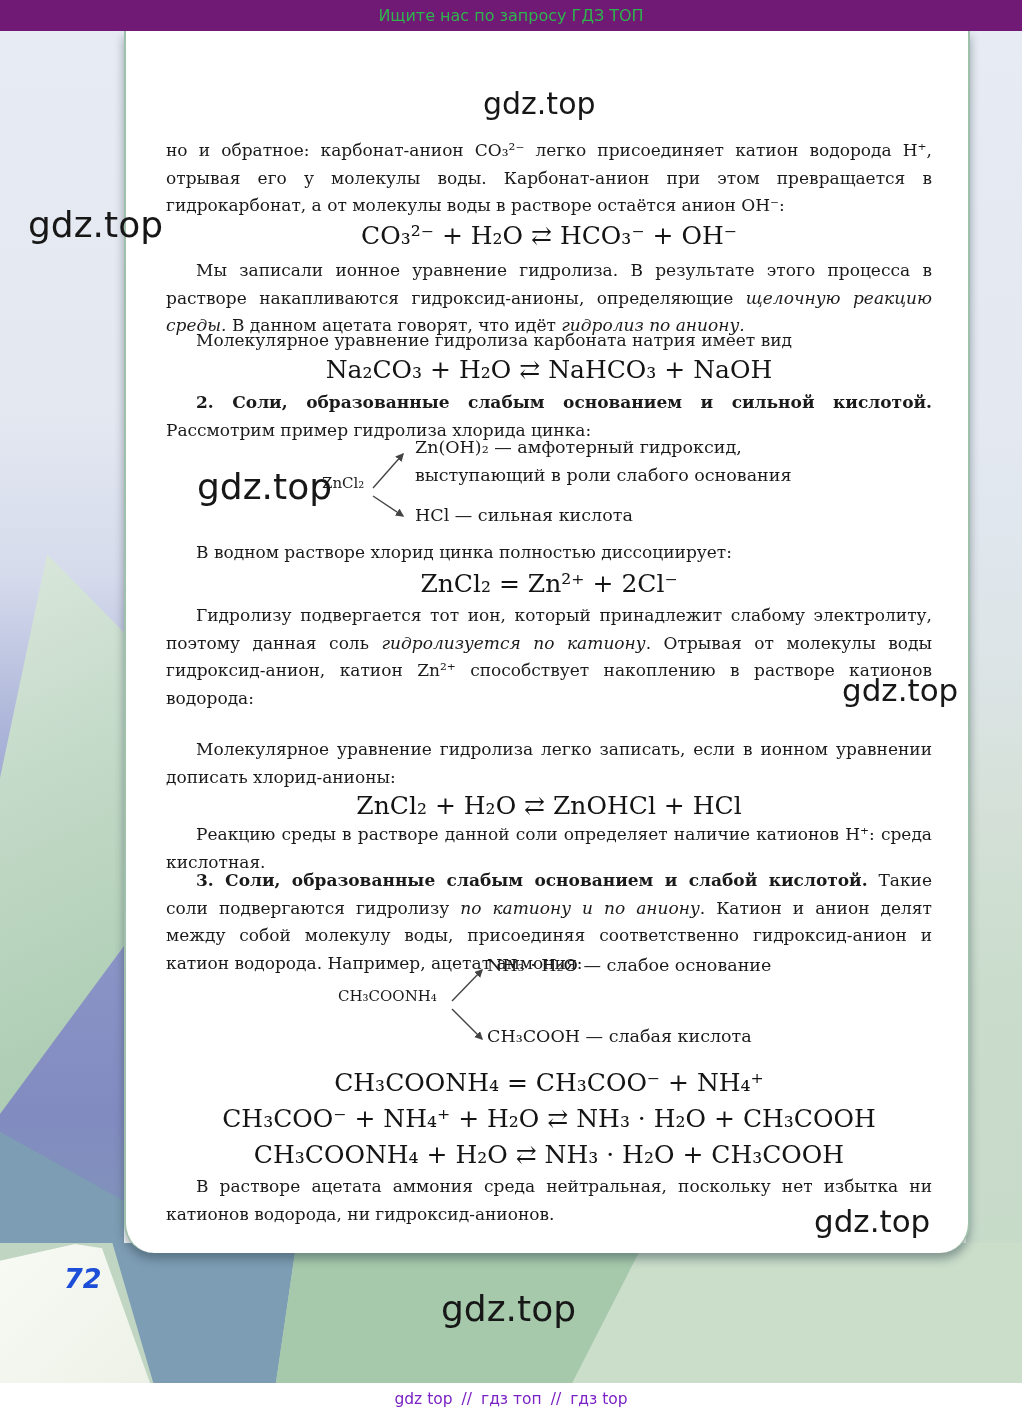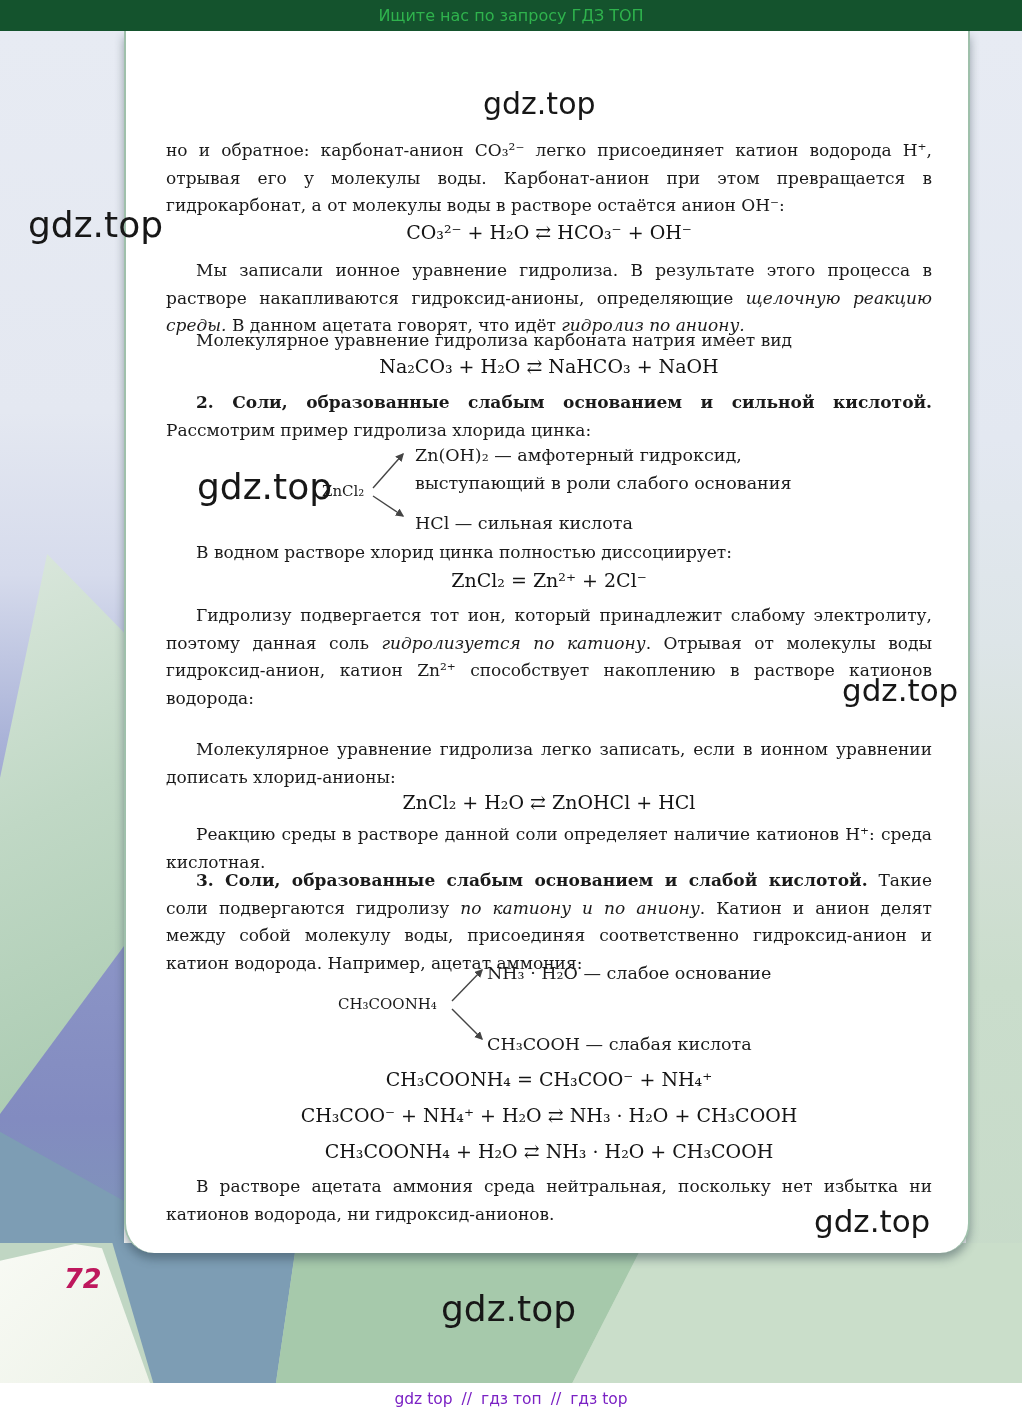--- a/index.html
+++ b/index.html
@@ -1,19 +1,19 @@
 <!DOCTYPE html>
 <html><head>
 <meta charset="utf-8">
 <style>
   html,body{margin:0;padding:0;background:#ffffff;}
   .stage{position:relative;width:1022px;height:1415px;background:#ffffff;overflow:hidden;
          font-family:"DejaVu Serif","Liberation Serif",serif;color:#1a1a1a;}
   
-  .top-strip{position:absolute;left:0;top:0;width:1022px;height:31px;background:#14532d;
+  .top-strip{position:absolute;left:0;top:0;width:1022px;height:31px;background:#701a75;
              display:flex;align-items:center;justify-content:center;z-index:4;}
   .promo{font-family:"DejaVu Sans","Liberation Sans",sans-serif;font-size:16px;color:#2fb34d;}
   
   .margin-left{position:absolute;left:0;top:31px;width:124px;height:1359px;z-index:1;
     background:linear-gradient(180deg,#e7ebf3 0%,#e4e8f1 28%,#d6dbec 40%,#aab3d8 52%,#8f98c9 62%,#8891c4 72%,#828bc0 80%,#7d9db4 96%,#7d9db4 100%);}
   .ml-green{position:absolute;left:0;top:554px;width:124px;height:560px;z-index:1;
     background:linear-gradient(155deg,#dae7dc 0%,#c0d8c5 45%,#a9cab0 100%);
     clip-path:polygon(38% 0,100% 14%,100% 70%,0 100%,0 40%);}
   .ml-steel{position:absolute;left:0;top:1075px;width:124px;height:315px;z-index:1;background:#7d9db4;
     clip-path:polygon(0 18%,100% 40%,100% 100%,0 100%);}
@@ -23,32 +23,32 @@
   .band{position:absolute;left:0;top:1243px;width:1022px;height:140px;background:#c0d6c3;z-index:1;}
   .band-steel{position:absolute;inset:0;background:#7d9db4;clip-path:polygon(11% 0,29% 0,27% 100%,15% 100%);}
   .band-mid{position:absolute;inset:0;background:#a6c9ab;clip-path:polygon(29% 0,63% 0,56% 100%,27% 100%);}
   .band-light{position:absolute;inset:0;background:#cadeca;clip-path:polygon(63% 0,100% 0,100% 100%,56% 100%);}
   
   .pagenum-card{position:absolute;left:0;top:1244px;width:150px;height:139px;z-index:2;
     background:linear-gradient(135deg,#f8faf4,#edf2e8);
     clip-path:polygon(0 12%,50% 0,68% 3%,100% 100%,0 100%);}
   .pagenum{position:absolute;left:64px;top:1263px;z-index:3;
     font-family:"DejaVu Sans","Liberation Sans",sans-serif;font-weight:bold;font-style:italic;
-    font-size:27px;color:#be185d;}
+    font-size:27px;color:#1d4ed8;}
   
   .page{position:absolute;left:124px;top:31px;width:842px;height:1222px;background:#ffffff;z-index:3;
     border-left:2px solid #9fc0ab;border-right:2px solid #9fc0ab;
     border-radius:0 0 30px 30px;box-shadow:0 6px 10px rgba(45,65,75,0.45);}
   .body-text{position:absolute;left:40px;width:766px;margin:0;font-size:17px;line-height:27.5px;
     text-align:justify;color:#1a1a1a;}
   .ind{text-indent:30px;}
   .b{font-weight:bold;}
   .i{font-style:italic;}
-  .equation{position:absolute;left:40px;width:766px;text-align:center;font-size:19px;color:#141414;}
-  .diag-label{position:absolute;font-size:17.5px;color:#1a1a1a;white-space:nowrap;margin-top:8px;}
+  .equation{position:absolute;left:40px;width:766px;text-align:center;font-size:25px;color:#141414;}
+  .diag-label{position:absolute;font-size:17.5px;color:#1a1a1a;white-space:nowrap;}
   .diag-base{font-size:15px;}
   .diag-arrows{position:absolute;}
   
   .wm{position:absolute;z-index:5;font-family:"DejaVu Sans","Liberation Sans",sans-serif;
       color:#171717;white-space:nowrap;}
   
   .footer{position:absolute;left:0;top:1383px;width:1022px;height:32px;background:#ffffff;z-index:4;
     display:flex;align-items:center;justify-content:center;gap:9px;
     font-family:"DejaVu Sans","Liberation Sans",sans-serif;font-size:15.5px;color:#7b22c4;}
   .footer a{color:#7b22c4;text-decoration:none;}

